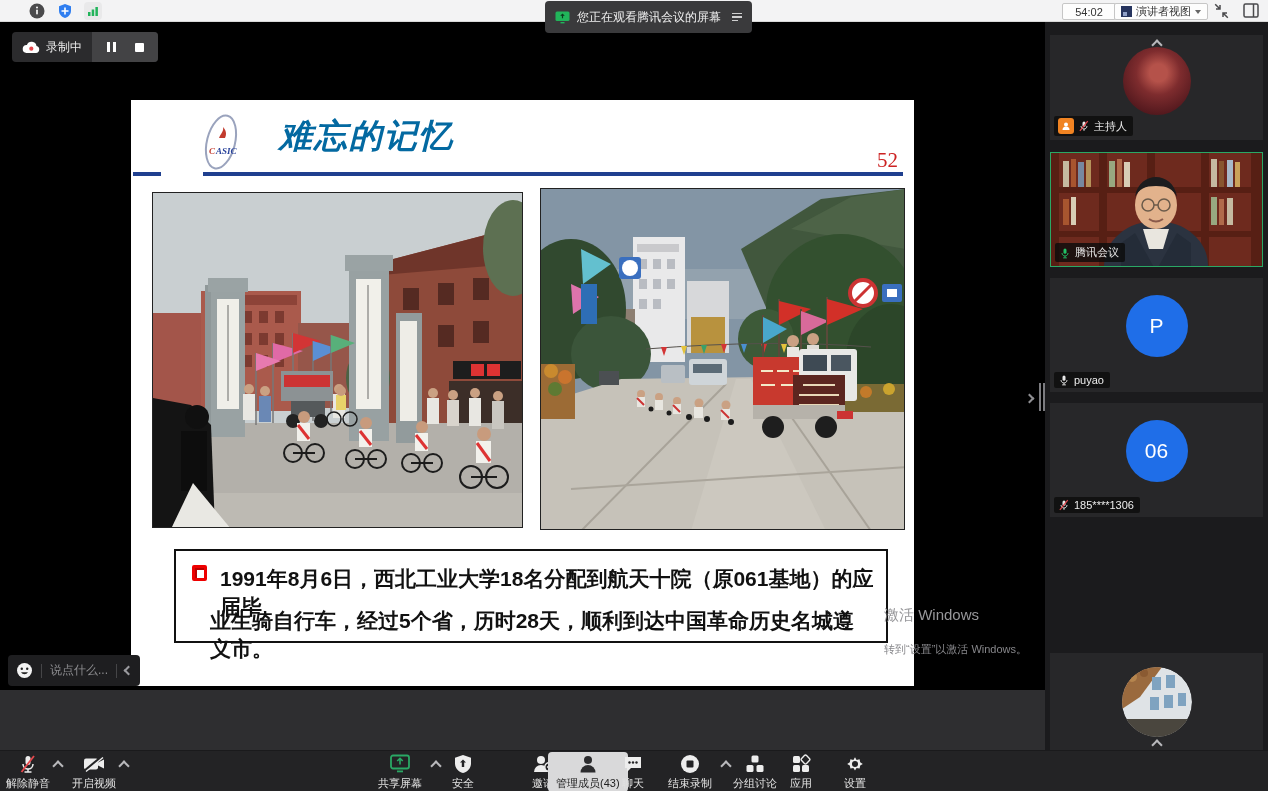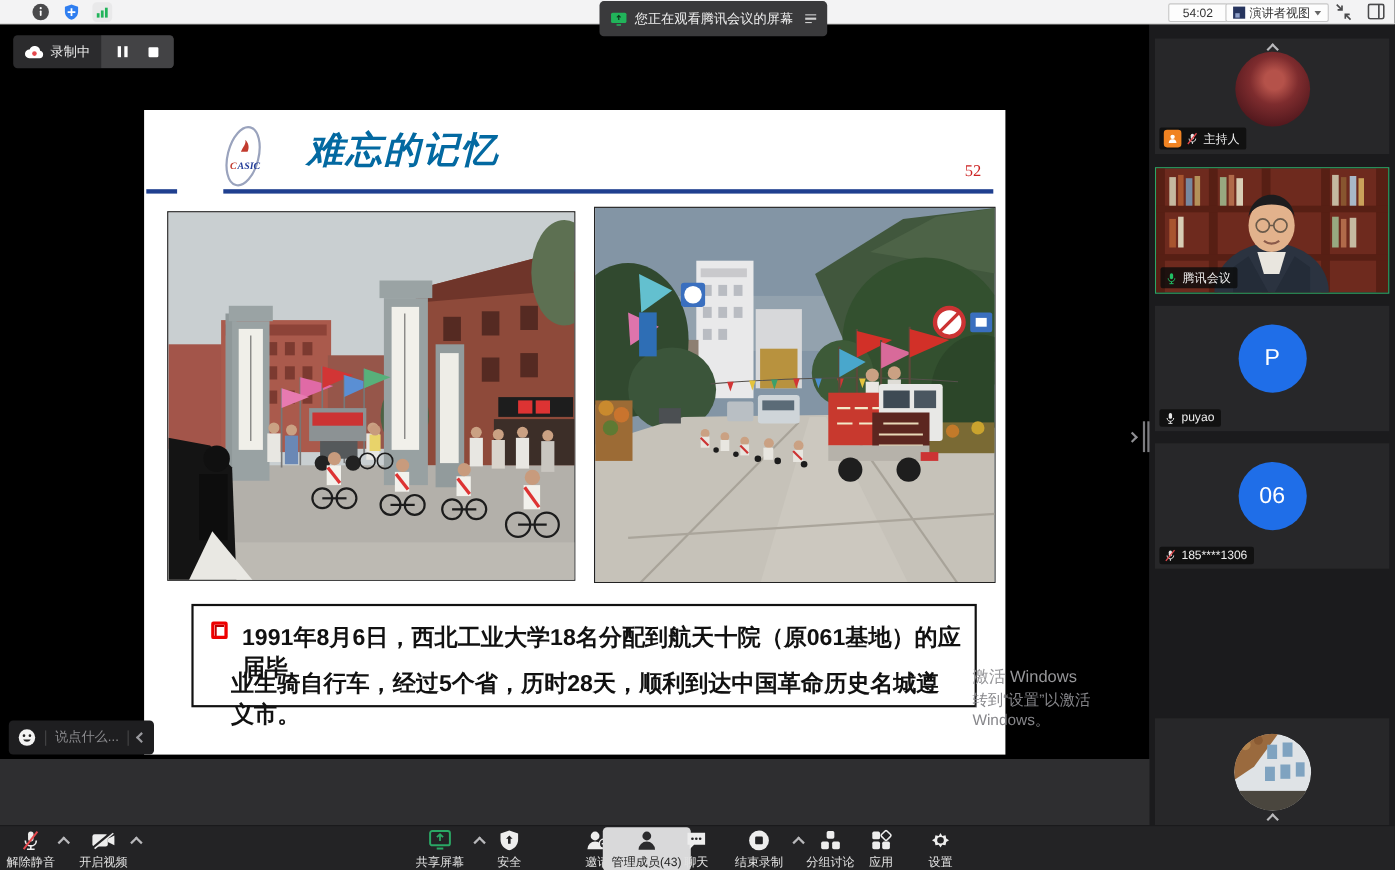--- a/index.html
+++ b/index.html
@@ -37,35 +37,35 @@
   .recbtn { width:22px; height:22px; border-radius:3px; display:flex; align-items:center; justify-content:center; }
   .pause i { display:inline-block; width:3px; height:10px; background:#fff; margin:0 1.5px; }
   .stopsq { width:9px; height:9px; background:#fff; border-radius:1px; }
 
   
   .slide { position:absolute; left:131px; top:78px; width:783px; height:586px; background:#fff; }
   .slide-title { position:absolute; left:148px; top:14px; font-size:33px; font-weight:bold; font-style:italic;
     color:#0369a1; letter-spacing:2px; }
   .rule-short { position:absolute; left:2px; top:72px; width:28px; height:4px; background:#1f3f8f; }
   .rule-long { position:absolute; left:72px; top:72px; width:700px; height:4px; background:#1f3f8f; }
-  .pageno { position:absolute; left:746px; top:48px; color:#c22; font-size:15px;
+  .pageno { position:absolute; left:746px; top:48px; color:#c22; font-size:21px;
     font-family:"Liberation Serif", serif; }
   .logo { position:absolute; left:64px; top:8px; }
   .photo { position:absolute; border:1px solid #222; background:#bbb; overflow:hidden; }
   .ph-left { left:21px; top:92px; width:371px; height:336px; }
   .ph-right { left:409px; top:88px; width:365px; height:342px; }
   .textbox { position:absolute; left:43px; top:449px; width:714px; height:94px; border:2px solid #111; background:#fff; }
   .bullet { position:absolute; left:16px; top:14px; width:15px; height:16px; border:3px solid #e00;
     border-radius:2px; box-shadow:2px 2px 0 #b00 inset; }
   .bl1 { position:absolute; left:44px; top:14px; width:660px; font-size:21px; font-weight:bold; color:#111; }
   .bl2 { position:absolute; left:34px; top:56px; width:660px; font-size:21px; font-weight:bold; color:#111; }
 
   .watermark { position:absolute; left:884px; top:584px; z-index:6; color:#97979a; }
   .wm1 { font-size:15px; }
-  .wm2 { font-size:14px; margin-top:3px; color:#86868a; }
+  .wm2 { font-size:11px; margin-top:17px; color:#86868a; }
 
   .chatpill { position:absolute; left:8px; top:633px; height:31px; background:#1e1e20; border-radius:4px;
     display:flex; align-items:center; padding:0 8px; gap:8px; z-index:5; }
   .chatpill .sep { width:1px; height:14px; background:#454547; }
   .chat-ph { color:#8b8b8e; font-size:12px; }
 
   .collapse-ch { position:absolute; left:1026px; top:366px; z-index:5; }
   .handle { position:absolute; left:1039px; top:383px; z-index:31; display:flex; gap:2px; }
   .handle i { display:block; width:2px; height:28px; background:#7c7c80; }
 

